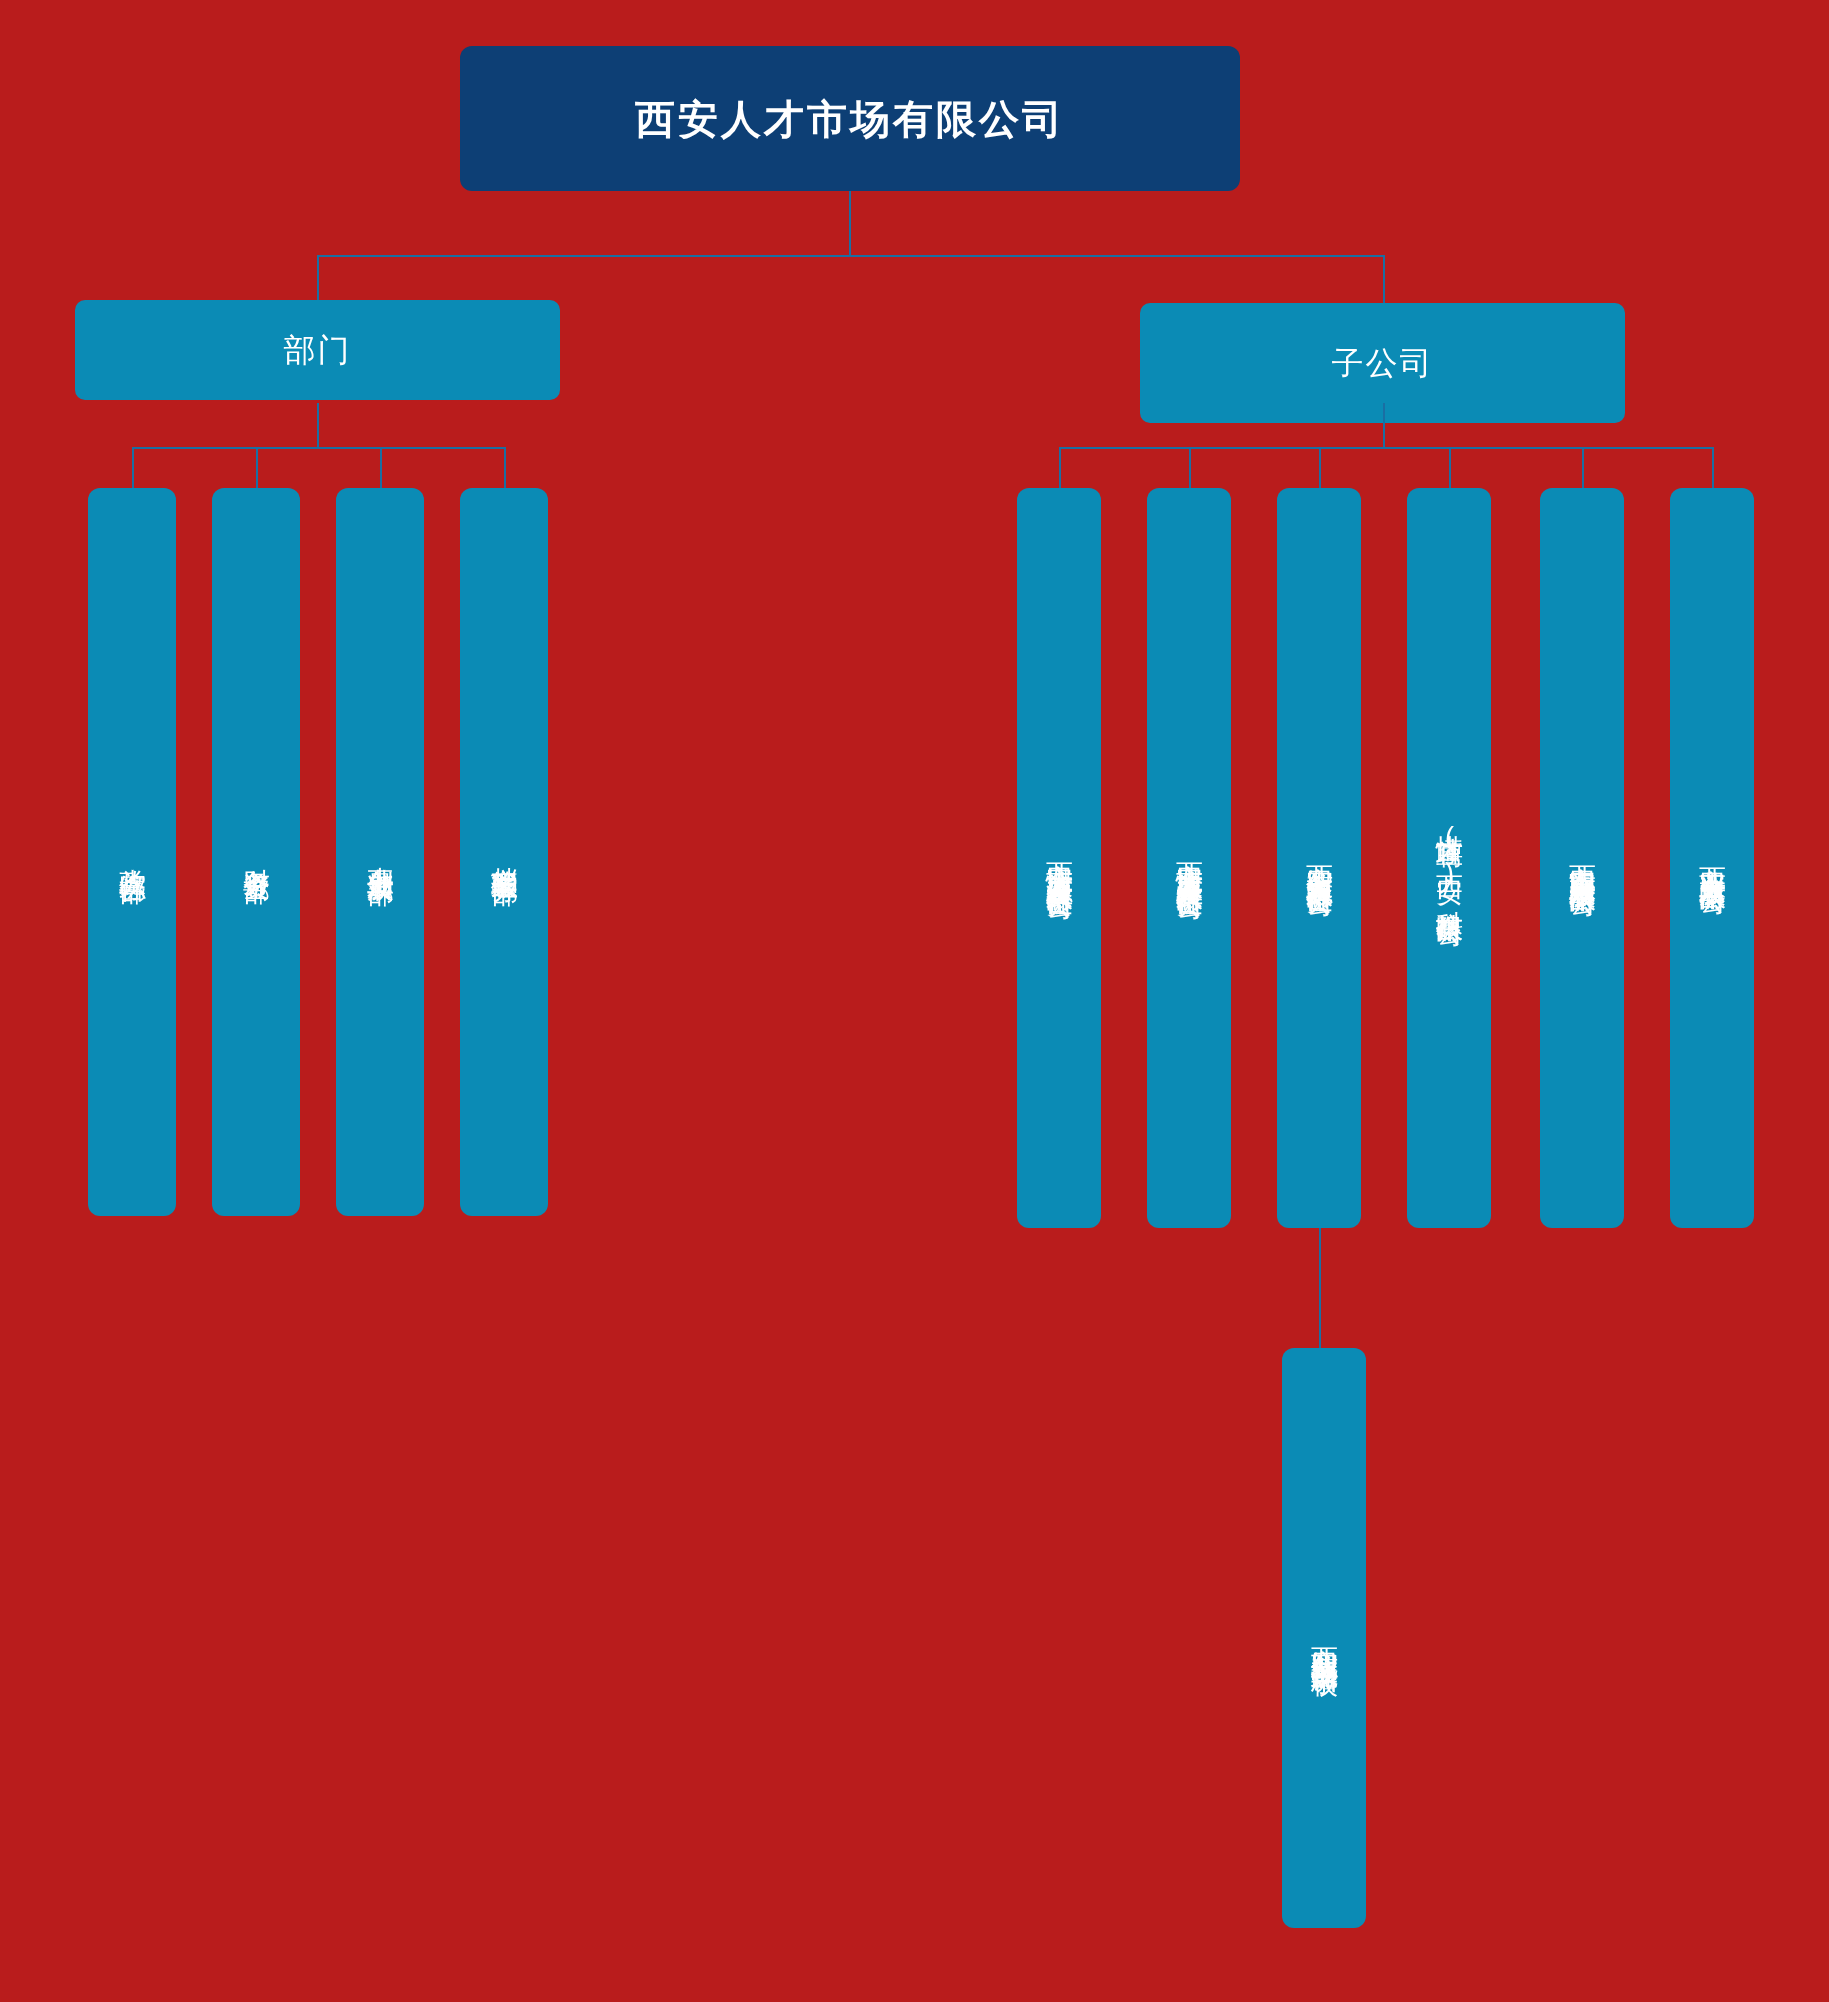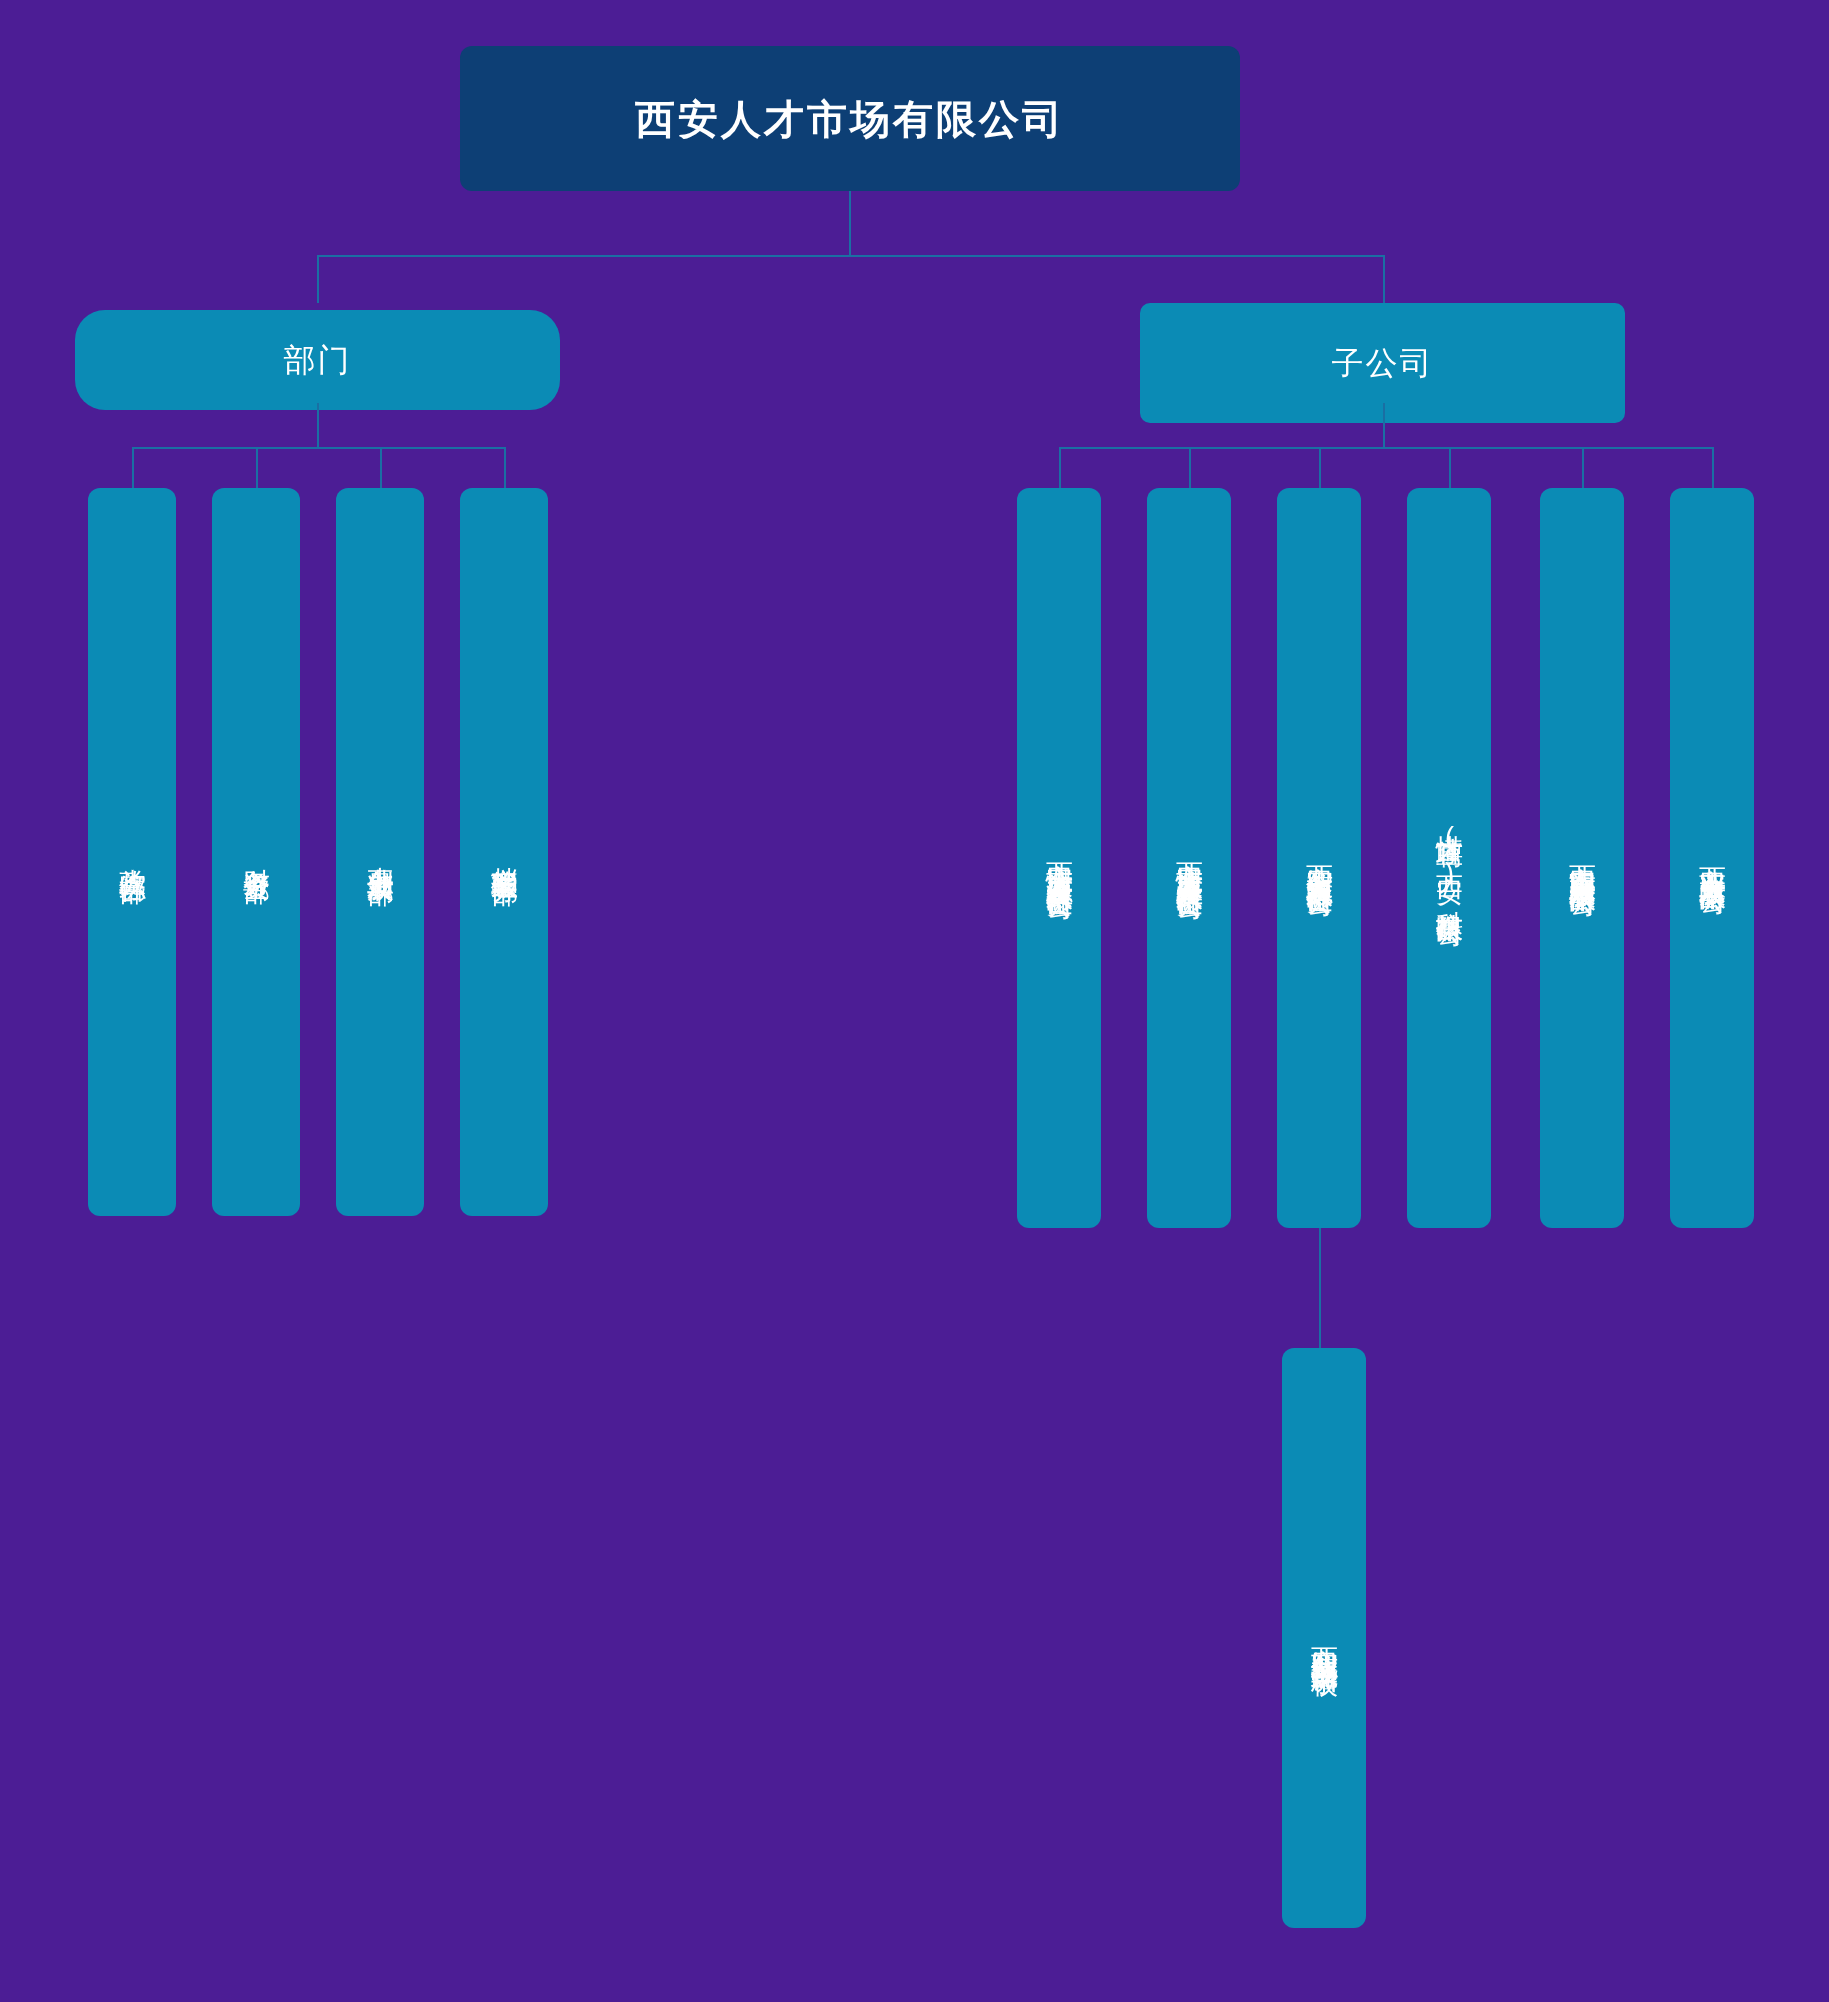--- a/index.html
+++ b/index.html
@@ -7,21 +7,21 @@
     padding: 0;
     background: #ffffff;
   }
   body {
     font-family: "Liberation Sans", "DejaVu Sans", sans-serif;
   }
   #chart-root {
     position: relative;
     width: 1829px;
     height: 2002px;
-    background: #4c1d95;
+    background: #b91c1c;
     overflow: hidden;
   }
 
   
   .node {
     position: absolute;
     box-sizing: border-box;
     display: flex;
     align-items: center;
     justify-content: center;
@@ -75,21 +75,21 @@
 
   <div class="node root-node" style="left:460px; top:46px; width:780px; height:145px;">西安人才市场有限公司</div>
 
   <div class="conn v" style="left:849px; top:191px; height:64px;"></div>
 
   <div class="conn h" style="left:317px; top:255px; width:1066px;"></div>
 
   <div class="conn v" style="left:317px; top:255px; height:48px;"></div>
   <div class="conn v" style="left:1383px; top:255px; height:48px;"></div>
 
-  <div class="node group-node" style="left:75px; top:310px; width:485px; height:100px;border-radius:30px;">部门</div>
+  <div class="node group-node" style="left:75px; top:300px; width:485px; height:100px;">部门</div>
 
   <div class="conn v" style="left:317px; top:403px; height:44px;"></div>
   <div class="conn h" style="left:132px; top:447px; width:372px;"></div>
 
   <div class="conn v" style="left:132px; top:447px; height:41px;"></div>
   <div class="conn v" style="left:256px; top:447px; height:41px;"></div>
   <div class="conn v" style="left:380px; top:447px; height:41px;"></div>
   <div class="conn v" style="left:504px; top:447px; height:41px;"></div>
 
   <div class="node leaf-node" style="left:88px; top:488px; width:88px; height:728px;">

